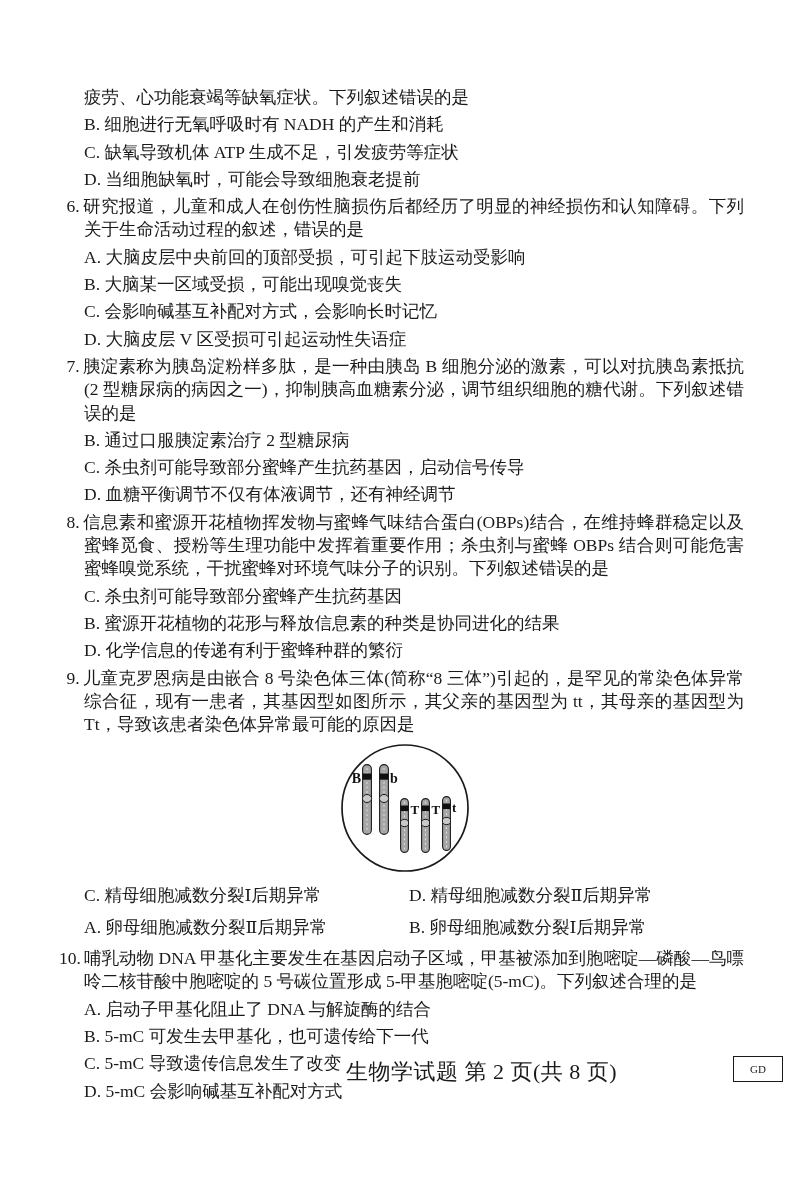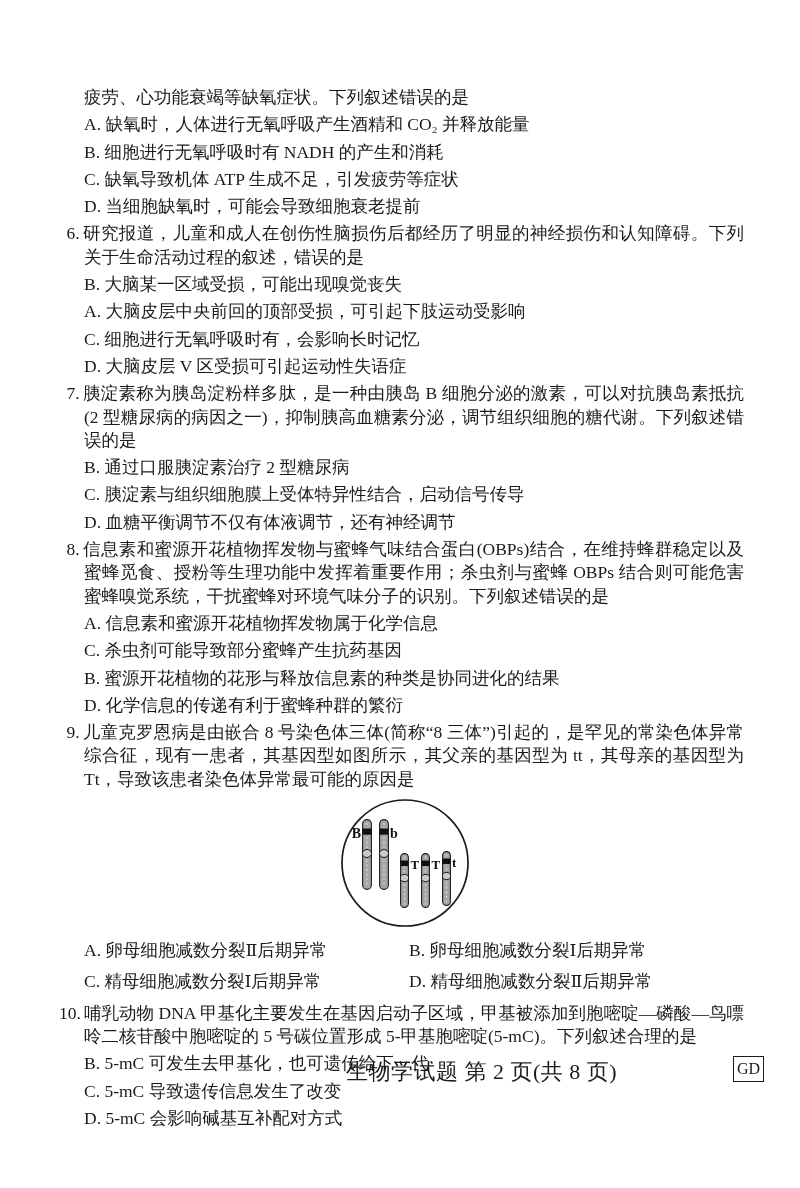--- a/index.html
+++ b/index.html
@@ -16,56 +16,54 @@
   .qnum { margin-right:3px; }
   .option { text-align:left; }
   .opt-grid { display:grid; grid-template-columns:325px 1fr; }
   .figure-wrap { margin:6px 0 2px 259px; width:140px; height:136px; }
   .footer-text {
     position:absolute; left:346px; top:1060px;
     font-weight:normal; font-size:22px; letter-spacing:0.5px;
   }
   .footer-badge {
     position:absolute; left:733px; top:1056px;
-    border:1.5px solid #1a1a1a; padding:0 3px; height:24px; line-height:24px;
-    font-size:16px;
+    border:1.5px solid #1a1a1a; padding:0 16px; height:24px; line-height:24px;
+    font-size:11px;
   }
 </style>
 </head>
 <body>
 
 <div class="page">
   <main class="content">
 
     <section>
       <p class="stem">疲劳、心功能衰竭等缺氧症状。下列叙述错误的是</p>
-      <p class="option">A. 缺氧时，人体进行无氧呼吸产生酒精和 CO₂ 并释放能量</p>
       <p class="option">B. 细胞进行无氧呼吸时有 NADH 的产生和消耗</p>
       <p class="option">C. 缺氧导致机体 ATP 生成不足，引发疲劳等症状</p>
       <p class="option">D. 当细胞缺氧时，可能会导致细胞衰老提前</p>
     </section>
 
     <section>
       <p class="stem hang1"><span class="qnum">6.</span><span>研究报道，儿童和成人在创伤性脑损伤后都经历了明显的神经损伤和认知障碍。下列关于生命活动过程的叙述，错误的是</span></p>
+      <p class="option">A. 大脑皮层中央前回的顶部受损，可引起下肢运动受影响</p>
       <p class="option">B. 大脑某一区域受损，可能出现嗅觉丧失</p>
-      <p class="option">A. 大脑皮层中央前回的顶部受损，可引起下肢运动受影响</p>
-      <p class="option">C. 细胞进行无氧呼吸时有，会影响长时记忆</p>
+      <p class="option">C. 会影响碱基互补配对方式，会影响长时记忆</p>
       <p class="option">D. 大脑皮层 V 区受损可引起运动性失语症</p>
     </section>
 
     <section>
       <p class="stem hang1"><span class="qnum">7.</span><span>胰淀素称为胰岛淀粉样多肽，是一种由胰岛 B 细胞分泌的激素，可以对抗胰岛素抵抗(2 型糖尿病的病因之一)，抑制胰高血糖素分泌，调节组织细胞的糖代谢。下列叙述错误的是</span></p>
       <p class="option">B. 通过口服胰淀素治疗 2 型糖尿病</p>
-      <p class="option">C. 胰淀素与组织细胞膜上受体特异性结合，启动信号传导</p>
+      <p class="option">C. 杀虫剂可能导致部分蜜蜂产生抗药基因，启动信号传导</p>
       <p class="option">D. 血糖平衡调节不仅有体液调节，还有神经调节</p>
     </section>
 
     <section>
       <p class="stem hang1"><span class="qnum">8.</span><span>信息素和蜜源开花植物挥发物与蜜蜂气味结合蛋白(OBPs)结合，在维持蜂群稳定以及蜜蜂觅食、授粉等生理功能中发挥着重要作用；杀虫剂与蜜蜂 OBPs 结合则可能危害蜜蜂嗅觉系统，干扰蜜蜂对环境气味分子的识别。下列叙述错误的是</span></p>
-      <p class="option">A. 信息素和蜜源开花植物挥发物属于化学信息</p>
       <p class="option">C. 杀虫剂可能导致部分蜜蜂产生抗药基因</p>
       <p class="option">B. 蜜源开花植物的花形与释放信息素的种类是协同进化的结果</p>
       <p class="option">D. 化学信息的传递有利于蜜蜂种群的繁衍</p>
     </section>
 
     <section>
       <p class="stem hang1"><span class="qnum">9.</span><span>儿童克罗恩病是由嵌合 8 号染色体三体(简称“8 三体”)引起的，是罕见的常染色体异常综合征，现有一患者，其基因型如图所示，其父亲的基因型为 tt，其母亲的基因型为 Tt，导致该患者染色体异常最可能的原因是</span></p>
 
       <div class="figure-wrap">
         <svg width="140" height="136" viewBox="0 0 140 136">
@@ -91,31 +89,32 @@
           <use href="#chr-S" x="103" y="54"></use>
           <text x="22" y="41" text-anchor="end" font-size="14" font-weight="bold" fill="#111">B</text>
           <text x="51" y="41" font-size="14" font-weight="bold" fill="#111">b</text>
           <text x="71.5" y="72" font-size="13" font-weight="bold" fill="#111">T</text>
           <text x="92.5" y="72" font-size="13" font-weight="bold" fill="#111">T</text>
           <text x="113" y="70" font-size="13" font-weight="bold" fill="#111">t</text>
         </svg>
       </div>
 
       <div class="opt-grid">
+        <p class="option">C. 精母细胞减数分裂Ⅰ后期异常</p>
+        <p class="option">D. 精母细胞减数分裂Ⅱ后期异常</p>
+      </div>
+      <div class="opt-grid">
         <p class="option">A. 卵母细胞减数分裂Ⅱ后期异常</p>
         <p class="option">B. 卵母细胞减数分裂Ⅰ后期异常</p>
-      </div>
-      <div class="opt-grid">
-        <p class="option">C. 精母细胞减数分裂Ⅰ后期异常</p>
-        <p class="option">D. 精母细胞减数分裂Ⅱ后期异常</p>
       </div>
     </section>
 
     <section>
       <p class="stem hang2"><span class="qnum">10.</span><span>哺乳动物 DNA 甲基化主要发生在基因启动子区域，甲基被添加到胞嘧啶—磷酸—鸟嘌呤二核苷酸中胞嘧啶的 5 号碳位置形成 5-甲基胞嘧啶(5-mC)。下列叙述合理的是</span></p>
+      <p class="option">A. 启动子甲基化阻止了 DNA 与解旋酶的结合</p>
       <p class="option">B. 5-mC 可发生去甲基化，也可遗传给下一代</p>
       <p class="option">C. 5-mC 导致遗传信息发生了改变</p>
       <p class="option">D. 5-mC 会影响碱基互补配对方式</p>
     </section>
 
   </main>
 
   <div class="footer-text">生物学试题 第 2 页(共 8 页)</div>
   <div class="footer-badge">GD</div>
 </div>

